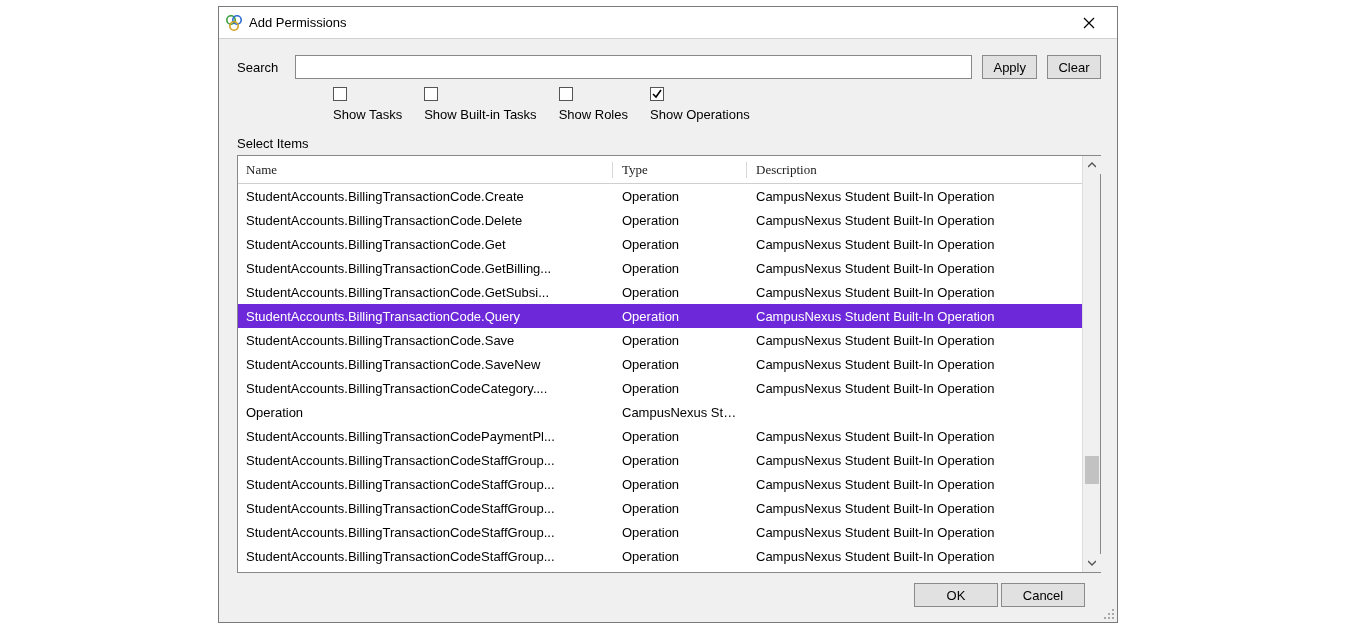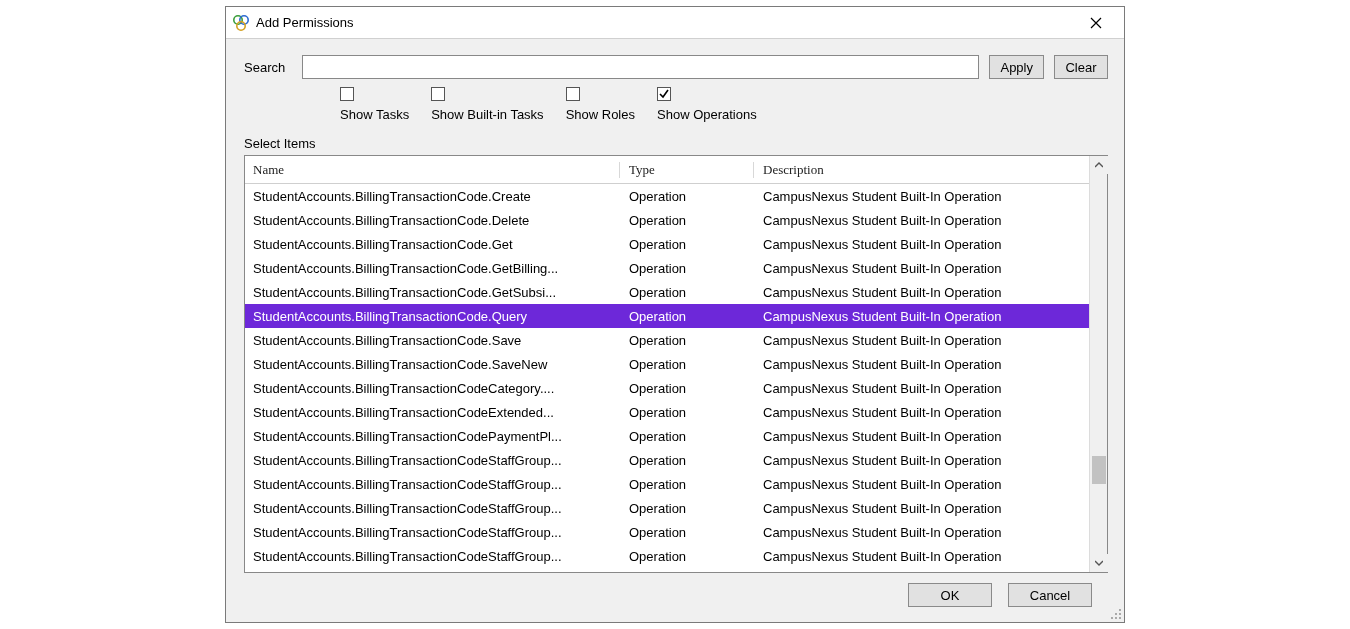--- a/index.html
+++ b/index.html
@@ -6,21 +6,21 @@
   html, body {
     margin: 0; padding: 0;
     width: 1350px; height: 629px;
     background: #ffffff;
     font-family: "Segoe UI", Tahoma, sans-serif;
     font-size: 13px;
     color: #000;
   }
   .dialog {
     position: absolute;
-    left: 225px; top: 6px;
+    left: 218px; top: 6px;
     width: 900px; height: 617px;
     border: 1px solid #7a7a7a;
     background: #f0f0f0;
   }
   .titlebar {
     display: flex;
     align-items: center;
     height: 32px;
     background: #ffffff;
     padding: 0 8px 0 6px;
@@ -153,21 +153,21 @@
   .sb-thumb {
     position: absolute;
     left: 2px; width: 14px;
     top: 300px; height: 28px;
     background: #c2c2c2;
     cursor: pointer;
   }
   .footer {
     display: flex;
     justify-content: flex-end;
-    gap: 16px;
+    gap: 3px;
     padding: 10px 16px 0 0;
   }
   .wbtn.wide { min-width: 84px; }
   .resize-grip {
     position: absolute; right: 2px; bottom: 2px;
     width: 12px; height: 12px;
     cursor: nwse-resize;
   }
   .resize-grip svg { width: 12px; height: 12px; display:block; }
 </style>
@@ -274,21 +274,20 @@
               <div class="cell">StudentAccounts.BillingTransactionCode.SaveNew</div>
               <div class="cell">Operation</div>
               <div class="cell">CampusNexus Student Built-In Operation</div>
             </div>
             <div class="row">
               <div class="cell">StudentAccounts.BillingTransactionCodeCategory....</div>
               <div class="cell">Operation</div>
               <div class="cell">CampusNexus Student Built-In Operation</div>
             </div>
             <div class="row">
-              <div class="cell">StudentAccounts.BillingTransactionCodeExtended...</div>
               <div class="cell">Operation</div>
               <div class="cell">CampusNexus Student Built-In Operation</div>
             </div>
             <div class="row">
               <div class="cell">StudentAccounts.BillingTransactionCodePaymentPl...</div>
               <div class="cell">Operation</div>
               <div class="cell">CampusNexus Student Built-In Operation</div>
             </div>
             <div class="row">
               <div class="cell">StudentAccounts.BillingTransactionCodeStaffGroup...</div>

